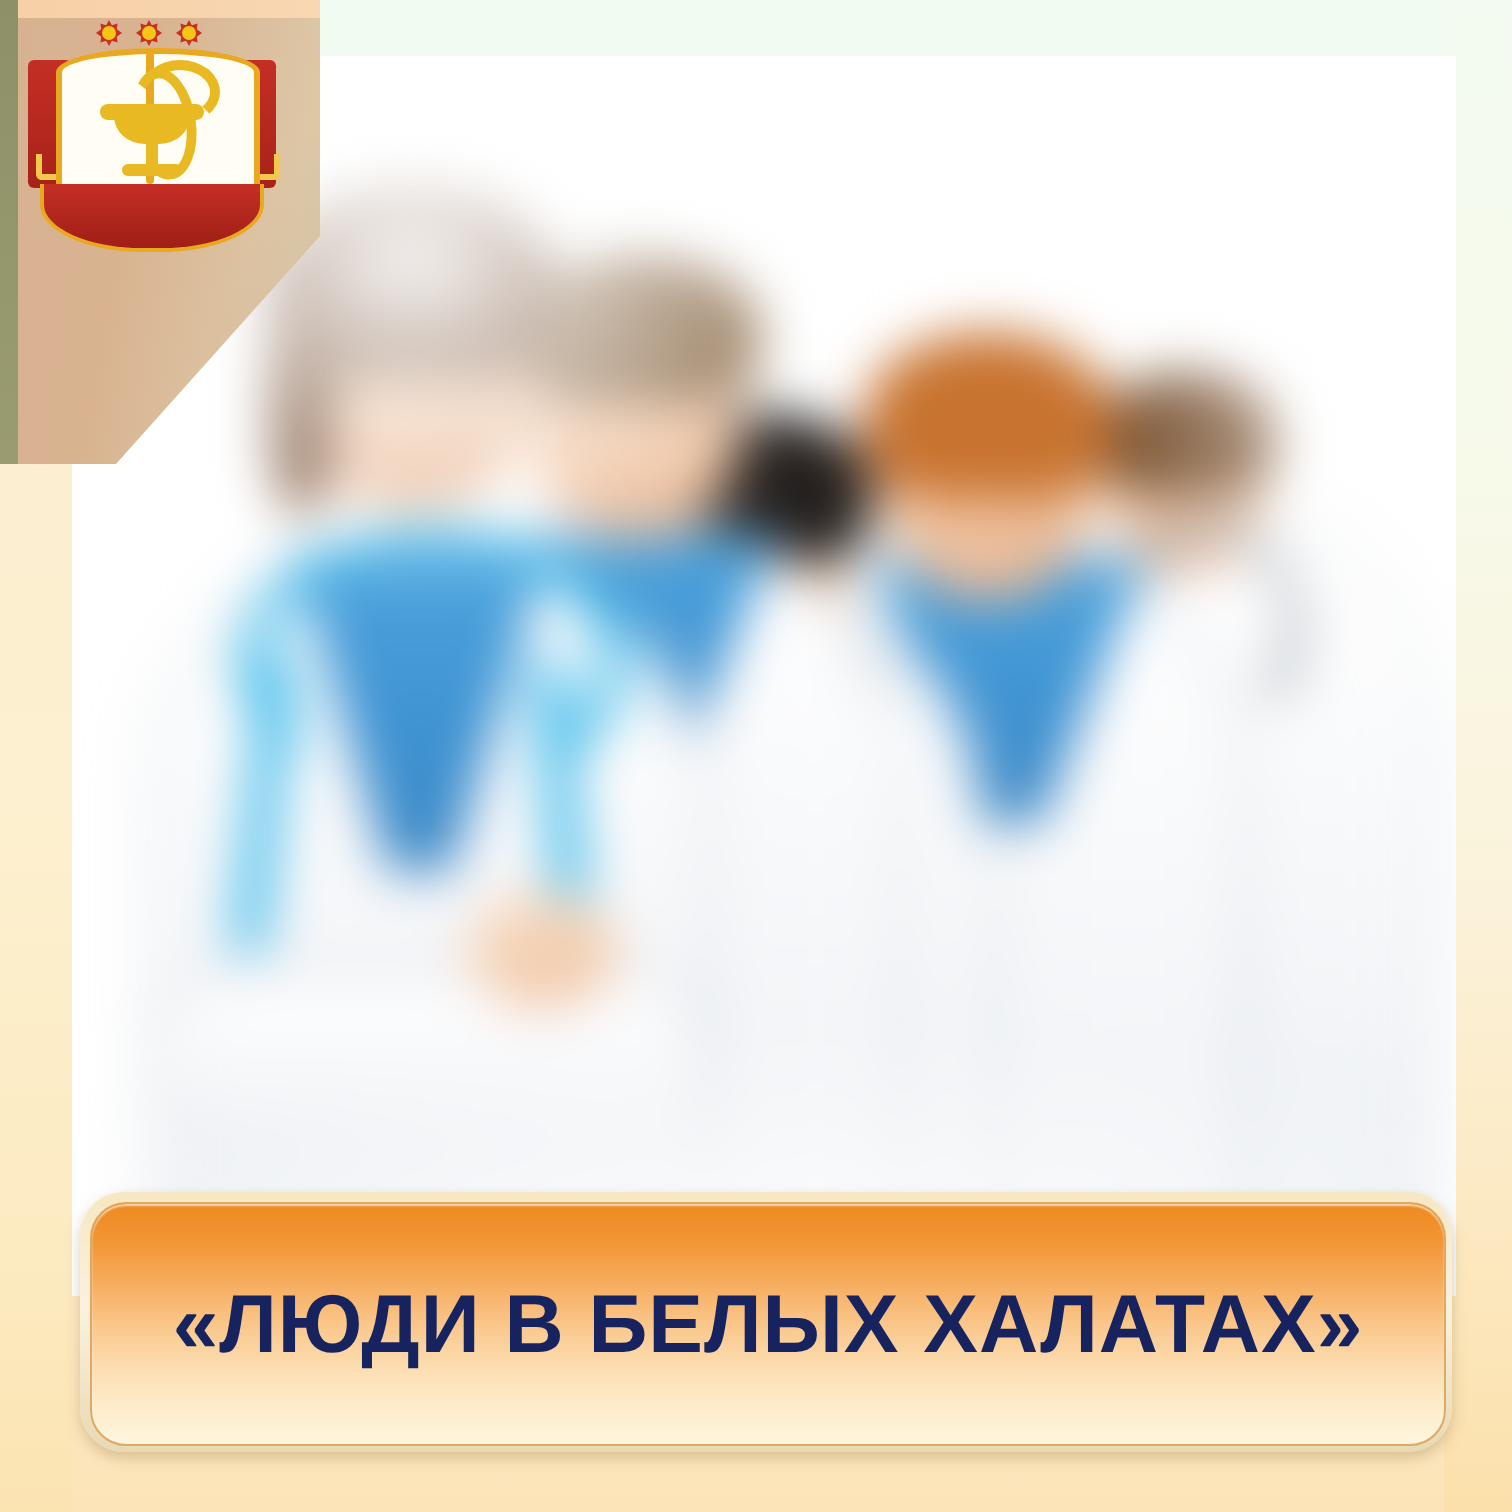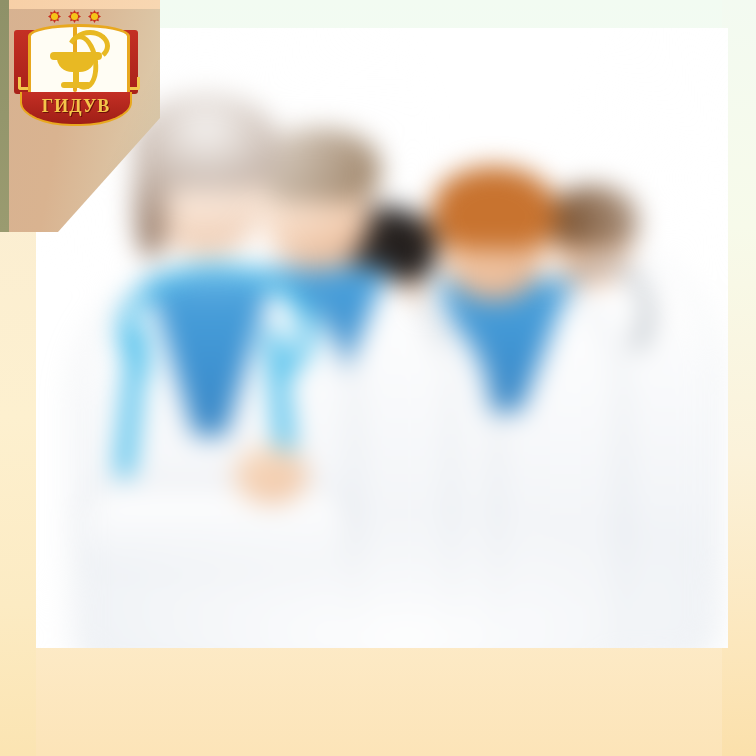--- a/index.html
+++ b/index.html
@@ -338,19 +338,23 @@
           <div class="bowl-cup2"></div>
           <div class="bowl-stem"></div>
           <div class="bowl-base"></div>
           <div class="snake-coil"></div>
           <div class="snake-top"></div>
         </div>
       </div>
 
       <div class="ribbon">
         <div class="ribbon-body"></div>
-        <div class="ribbon-text">ГИДУВ</div>
       </div>
     </div>
   </div>
 
+  <div class="banner">
+    <div class="banner-inner">
+      <div class="banner-text">«ЛЮДИ В БЕЛЫХ ХАЛАТАХ»</div>
+    </div>
+  </div>
 
 </div>
 
 </body></html>

